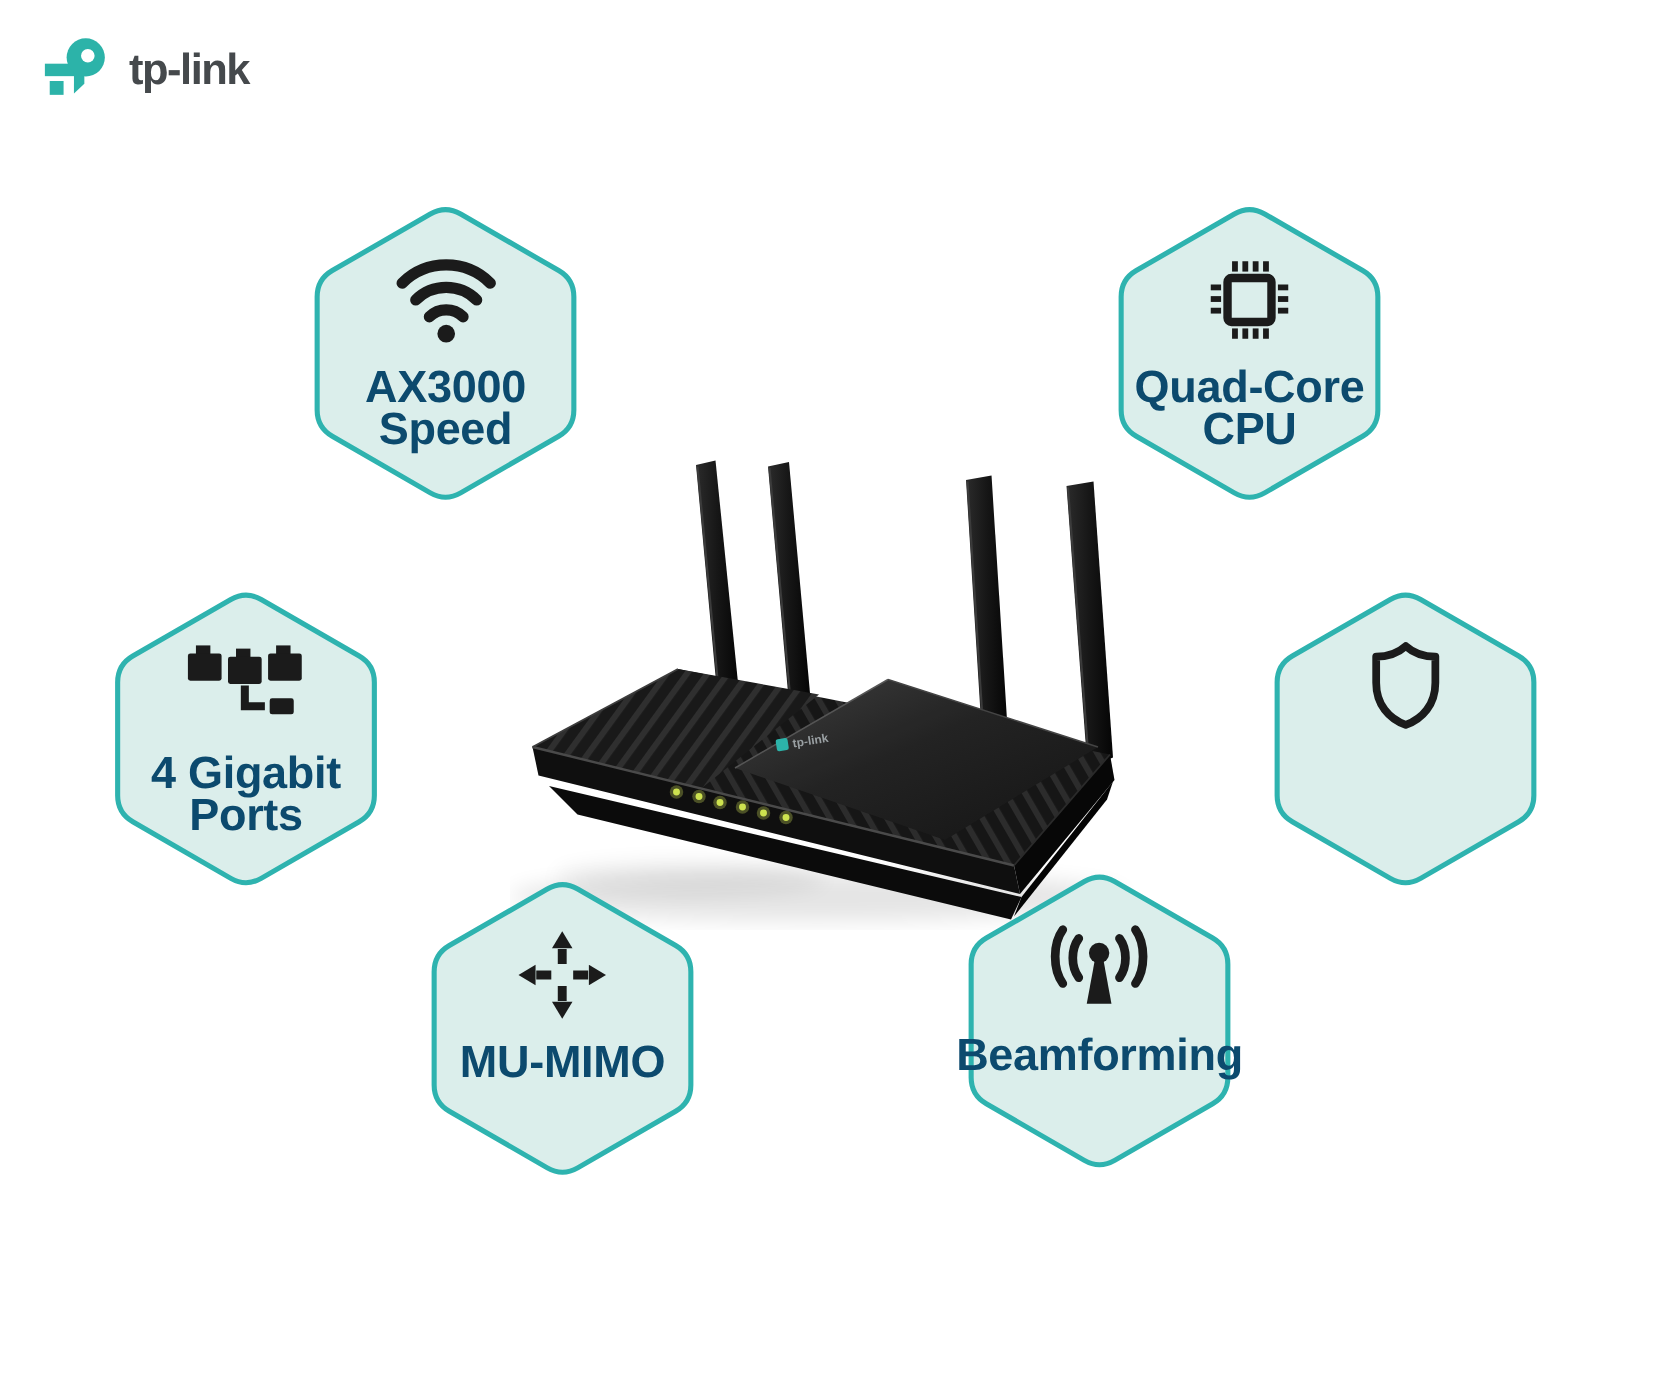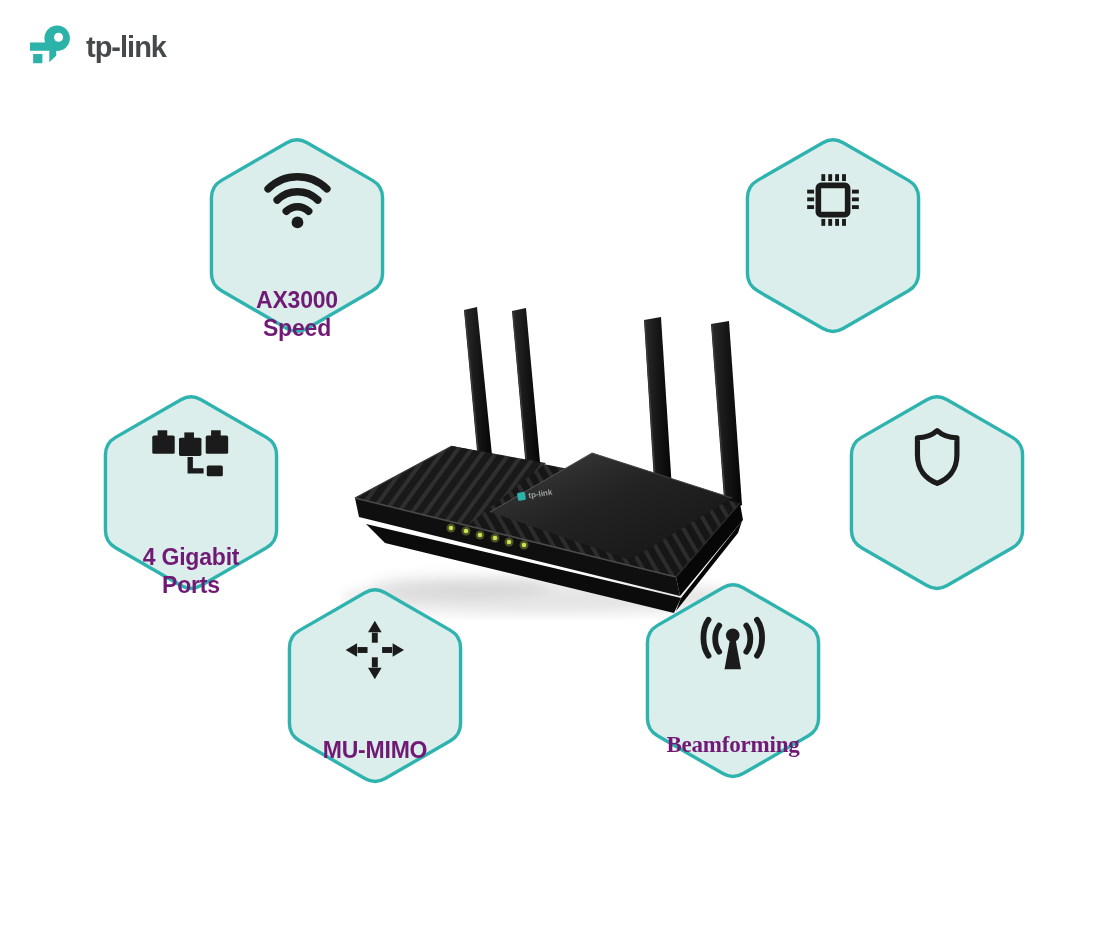--- a/index.html
+++ b/index.html
@@ -28,29 +28,29 @@
   .hex .hex-bg { position: absolute; left: 0; top: 0; width: 176px; height: 204px; }
   .hex .hex-content {
     position: absolute; inset: 0;
     display: flex; flex-direction: column; align-items: center;
     padding-top: 35px; box-sizing: border-box;
   }
   .hex .feat-icon { height: 62px; margin-bottom: 14px; flex: none; }
   .hex .hex-label {
     white-space: pre-line;
     text-align: center;
-    font-size: 23px; font-weight: 700; line-height: 28px;
-    color: #701a75; letter-spacing: -0.2px; margin-top: 41px;
+    font-size: 30px; font-weight: 700; line-height: 28px;
+    color: #0c4a6e; letter-spacing: -0.2px;
   }
   #hex-speed       { left: 209px; top: 134px; }
   #hex-cpu         { left: 745px; top: 134px; }
-  #hex-ports       { left:  103px; top: 391px; }
+  #hex-ports       { left:  76px; top: 391px; }
   #hex-security    { left: 849px; top: 391px; }
   #hex-mumimo      { left: 287px; top: 584px; }
-  #hex-beamforming { left: 645px; top: 579px; font-family: Liberation Serif, serif; }
+  #hex-beamforming { left: 645px; top: 579px; }
 
   
   .router { position: absolute; left: 340px; top: 290px; }
 </style>
 </head>
 <body>
 
 <div class="brand">
   <svg width="48" height="48" viewBox="0 0 52 52">
     <rect x="1" y="20" width="21.5" height="9" fill="#2cb3a9"></rect>
@@ -194,20 +194,22 @@
         <rect x="38.5" y="58" width="4.5" height="8"></rect>
           <rect x="46.5" y="58" width="4.5" height="8"></rect>
         <rect x="6" y="24" width="8" height="4.5"></rect>
           <rect x="6" y="33" width="8" height="4.5"></rect>
           <rect x="6" y="42" width="8" height="4.5"></rect>
         <rect x="58" y="24" width="8" height="4.5"></rect>
           <rect x="58" y="33" width="8" height="4.5"></rect>
           <rect x="58" y="42" width="8" height="4.5"></rect>
       </g>
     </svg>
+    <div class="hex-label">Quad-Core
+CPU</div>
   </div>
 </div>
 
 <div class="hex" id="hex-ports">
   <svg class="hex-bg" viewBox="-2.5 -2.5 181 209">
     <path d="M77.6,6 Q88,0 98.4,6 L165.6,44.8 Q176,50.8 176,62.8 L176,140.4 Q176,152.4 165.6,158.4 L98.4,197.2 Q88,203.2 77.6,197.2 L10.4,158.4 Q0,152.4 0,140.4 L0,62.8 Q0,50.8 10.4,44.8 Z" fill="#dbeeeb" stroke="#2eb3af" stroke-width="3.5"></path>
   </svg>
   <div class="hex-content">
     <svg class="feat-icon" viewBox="0 0 80 58">
       <g fill="#1b1b1b">

